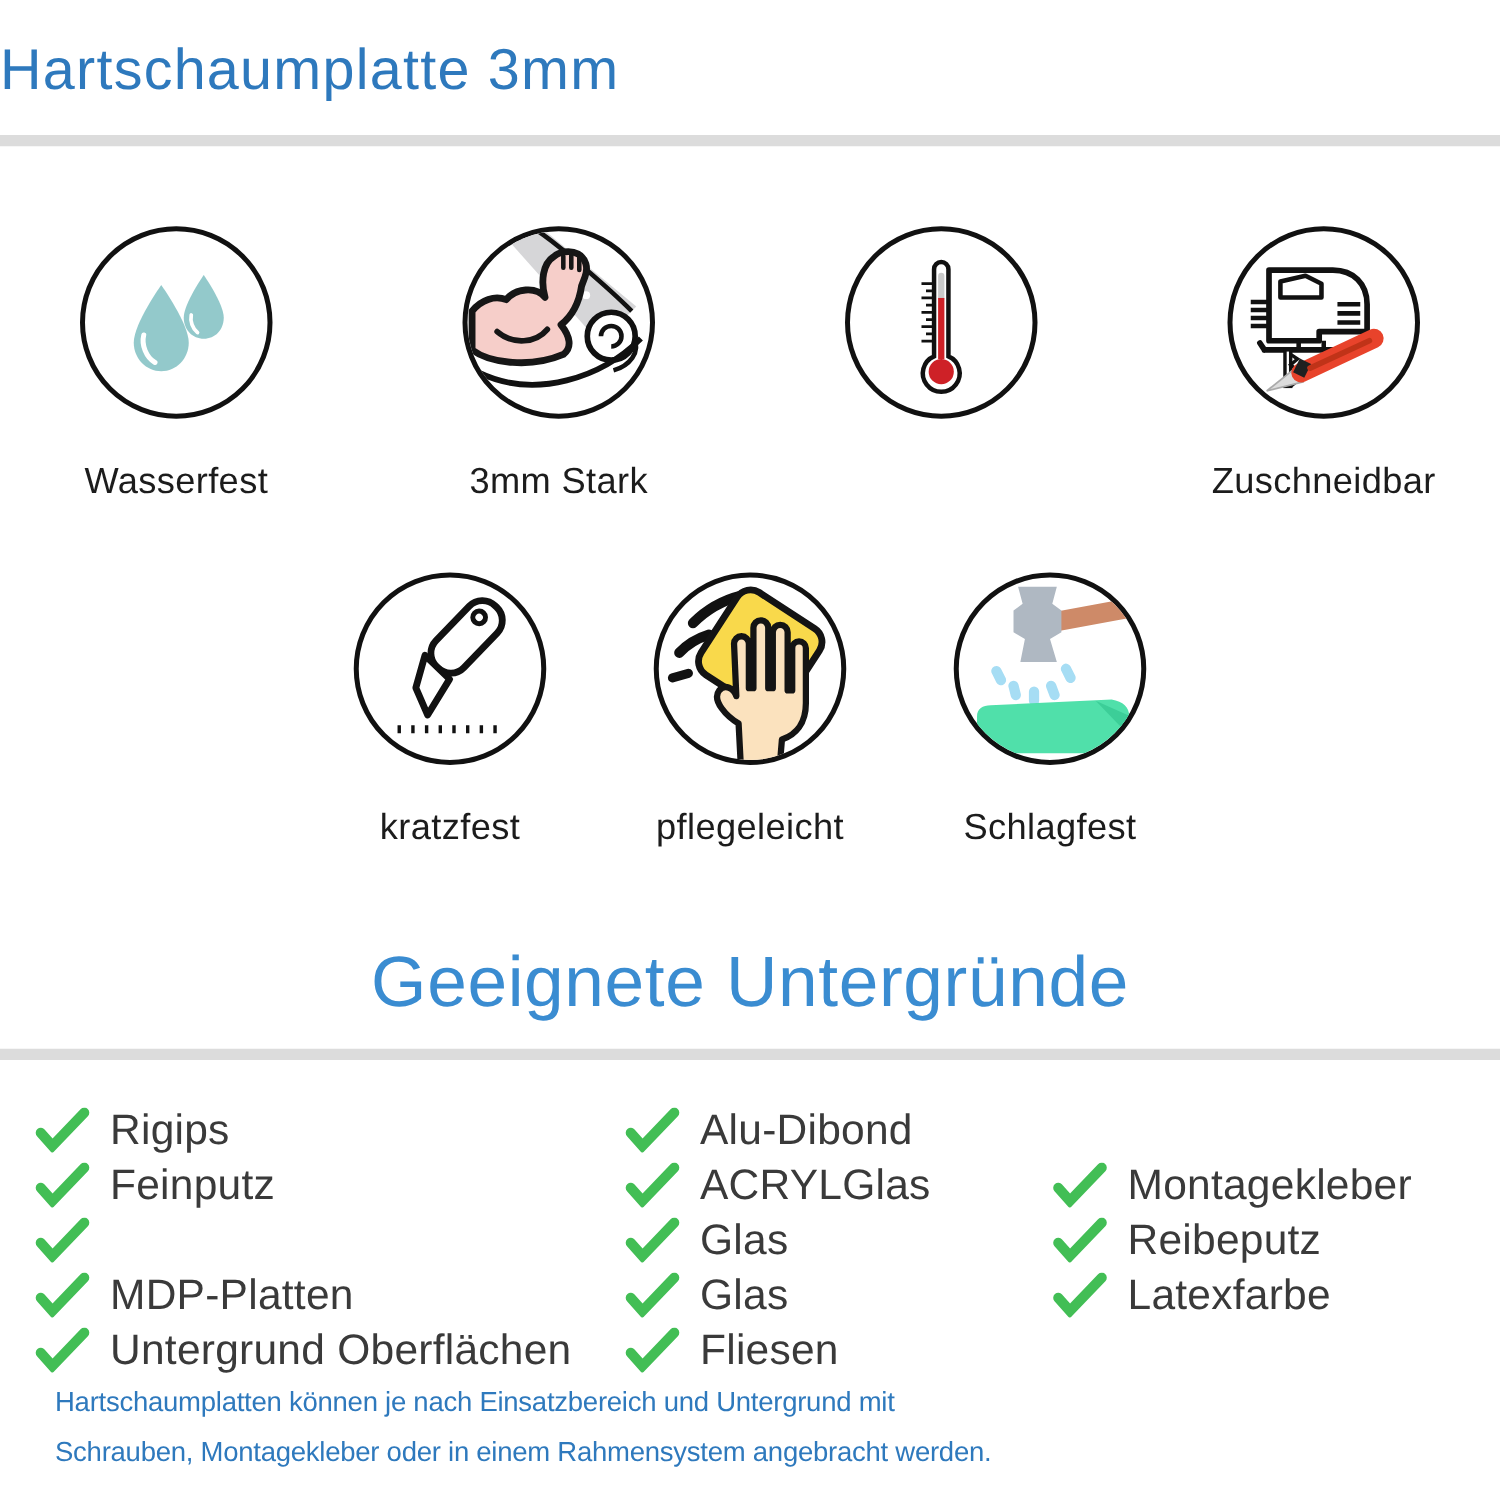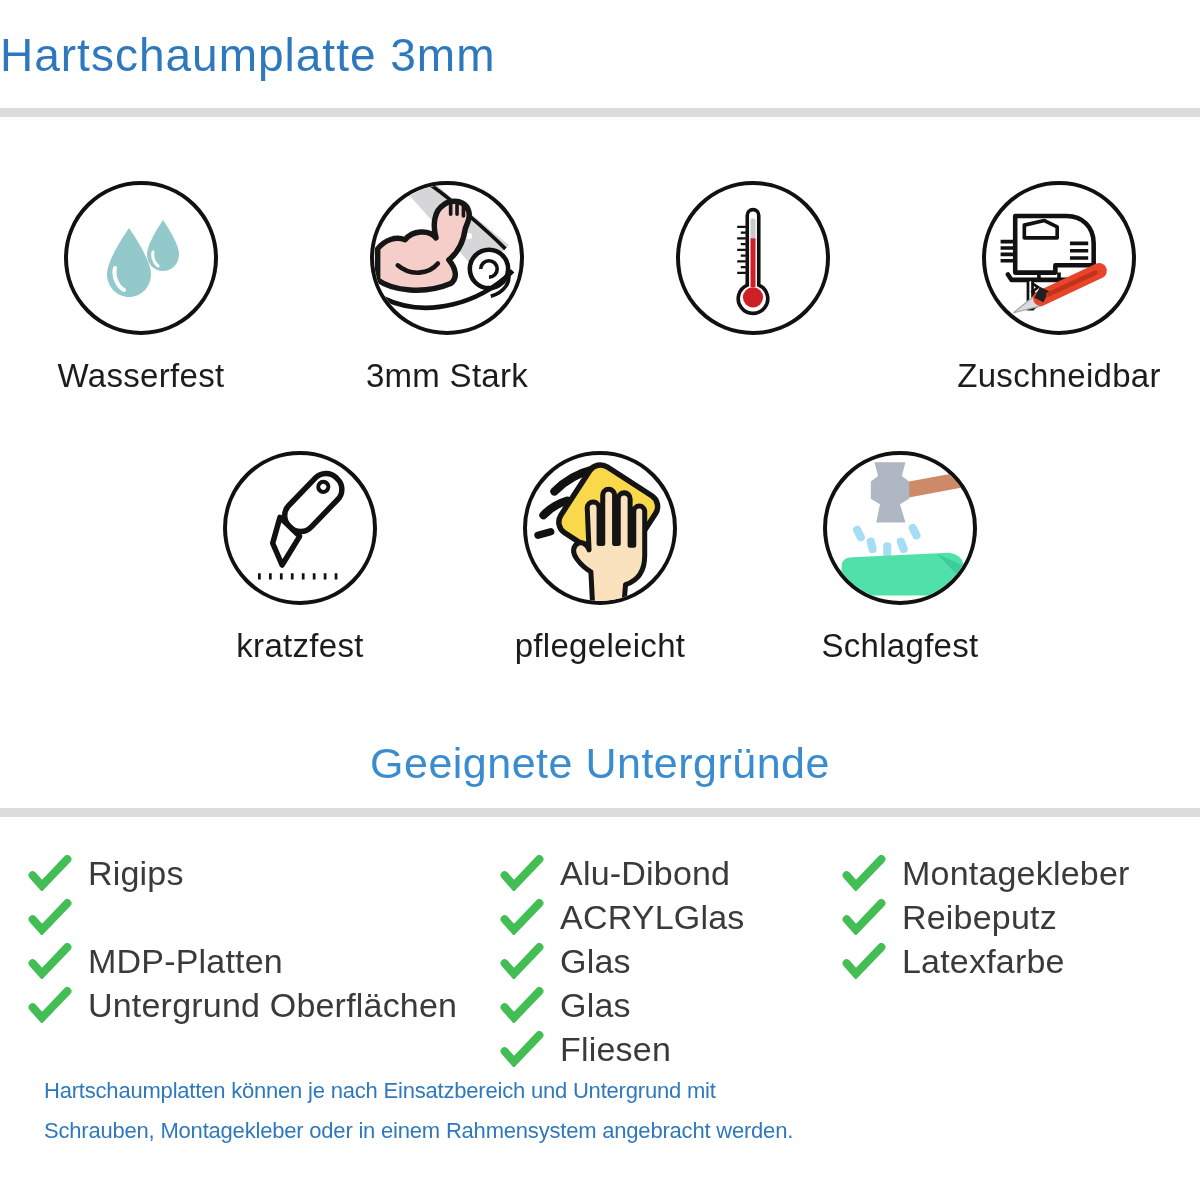--- a/index.html
+++ b/index.html
@@ -5,34 +5,34 @@
   * { box-sizing: border-box; margin: 0; padding: 0; }
   html, body { width: 1200px; height: 1200px; background: #ffffff; overflow: hidden;
     font-family: "Liberation Sans", sans-serif; }
 
   .page-title { text-align: left; padding-top: 28px; font-size: 46px; color: #2E79BD;
     font-weight: 400; letter-spacing: 1px; }
   .divider { width: 1200px; height: 9px; background: #DCDCDC; margin-top: 26px; }
 
   .feat-row { display: flex; padding: 0 25px; }
   .feat-row.row1 { justify-content: space-between; margin-top: 64px; }
-  .feat-row.row2 { justify-content: center; gap: 60px; margin-top: 56px; }
+  .feat-row.row2 { justify-content: center; margin-top: 56px; }
   .feature { width: 232px; display: flex; flex-direction: column; align-items: center; }
   .feat-row.row2 .feature { width: 240px; }
   .icon-circle { width: 154px; height: 154px; border: 4px solid #111; border-radius: 50%;
     background: #fff; overflow: hidden; display: flex; align-items: center; justify-content: center; }
   .icon-circle svg.bleed { width: 146px; height: 146px; }
-  .feat-label { margin-top: 22px; font-size: 33px; color: #1c1c1c; letter-spacing: 0.3px;
+  .feat-label { margin-top: 34px; font-size: 29px; color: #1c1c1c; letter-spacing: 0.3px;
     white-space: nowrap; }
 
-  .subtitle { text-align: center; margin-top: 74px; font-size: 43px; color: #3A8CD1;
+  .subtitle { text-align: center; margin-top: 74px; font-size: 57px; color: #3A8CD1;
     font-weight: 500; letter-spacing: 0.5px; }
   .divider2 { margin-top: 20px; }
 
-  .substrates { display: flex; padding: 0 0 0 28px; margin-top: 34px; }
+  .substrates { display: flex; padding: 0 0 0 28px; margin-top: 34px; align-items: center; }
   .col { display: flex; flex-direction: column; }
   .col-1 { width: 472px; }
   .col-2 { width: 342px; }
   .col-3 { flex: 1; }
   .check-item { display: flex; align-items: center; height: 44px; gap: 16px; }
   .check-item .txt { font-size: 34px; color: #3a3a3a; letter-spacing: 0.2px; white-space: nowrap; }
   .check-item svg { flex: 0 0 auto; }
 
   .footer-note { padding: 0 40px 0 44px; font-size: 22px; line-height: 40px;
     color: #2E79BD; letter-spacing: -0.2px; }
@@ -161,20 +161,26 @@
     <div class="check-item">
       <svg width="44" height="36" viewBox="0 0 38 30">
           <path d="M4 17 L12 26 L34 3" stroke="#42BE55" stroke-width="7" fill="none" stroke-linecap="round"></path>
         </svg>
       <span class="txt">Rigips</span>
     </div>
     <div class="check-item">
       <svg width="44" height="36" viewBox="0 0 38 30">
           <path d="M4 17 L12 26 L34 3" stroke="#42BE55" stroke-width="7" fill="none" stroke-linecap="round"></path>
         </svg>
+      <span class="txt">Feinputz</span>
+    </div>
+    <div class="check-item">
+      <svg width="44" height="36" viewBox="0 0 38 30">
+          <path d="M4 17 L12 26 L34 3" stroke="#42BE55" stroke-width="7" fill="none" stroke-linecap="round"></path>
+        </svg>
     </div>
     <div class="check-item">
       <svg width="44" height="36" viewBox="0 0 38 30">
           <path d="M4 17 L12 26 L34 3" stroke="#42BE55" stroke-width="7" fill="none" stroke-linecap="round"></path>
         </svg>
       <span class="txt">MDP-Platten</span>
     </div>
     <div class="check-item">
       <svg width="44" height="36" viewBox="0 0 38 30">
           <path d="M4 17 L12 26 L34 3" stroke="#42BE55" stroke-width="7" fill="none" stroke-linecap="round"></path>

